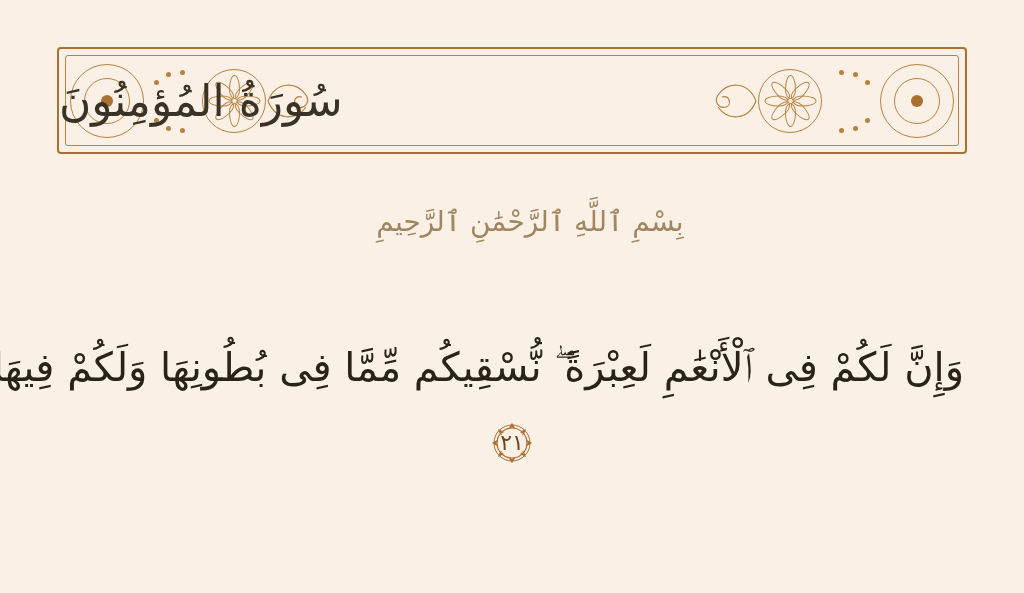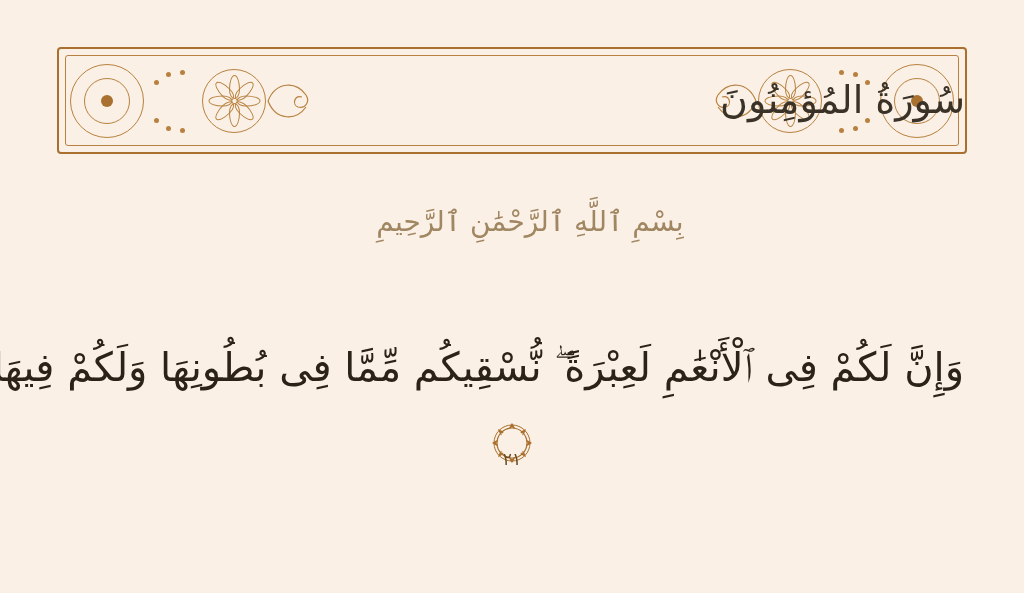--- a/index.html
+++ b/index.html
@@ -113,24 +113,24 @@
     transform: translateY(-50%);
     height: 52px;
   }
 
   .surah-title {
     position: absolute;
     left: 0;
     right: 0;
     top: 50%;
     transform: translateY(-50%);
-    text-align: right;
+    text-align: left;
     color: #3a3226;
     font-family: "DejaVu Sans", sans-serif;
-    font-size: 38px;
+    font-size: 44px;
     line-height: 1.2;
     direction: rtl;
     white-space: nowrap;
   }
 
   
   .basmala {
     position: absolute;
     left: 0;
     right: 0;
@@ -168,26 +168,26 @@
     margin: 0 6px;
   }
   .ayah-marker svg {
     position: absolute;
     left: 0;
     top: 0;
   }
   .ayah-number {
     position: absolute;
     left: 0;
-    top: 16px;
+    top: 0;
     width: 44px;
     height: 44px;
     line-height: 44px;
     text-align: center;
-    font-size: 17px;
+    font-size: 22px;
     color: #6b4a22;
     direction: rtl;
   }
 </style>
 </head>
 <body>
 
 <div class="page">
 
   <div class="surah-band">

